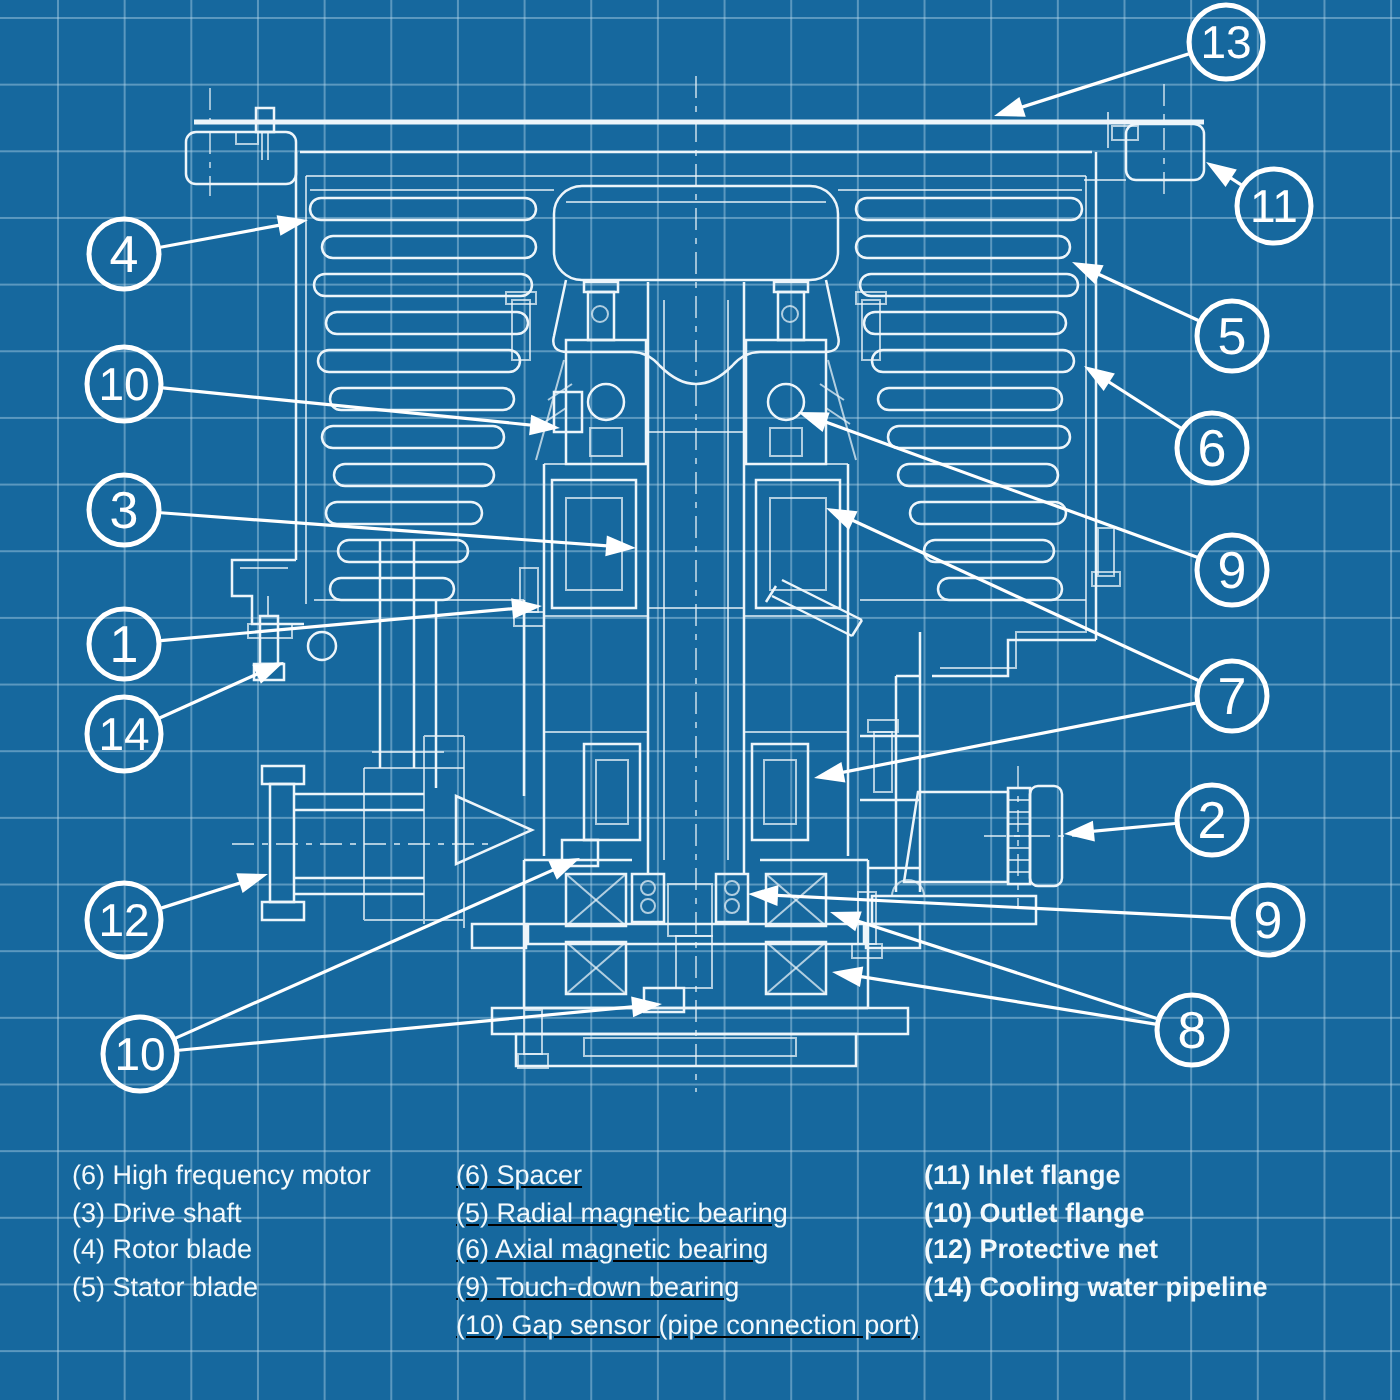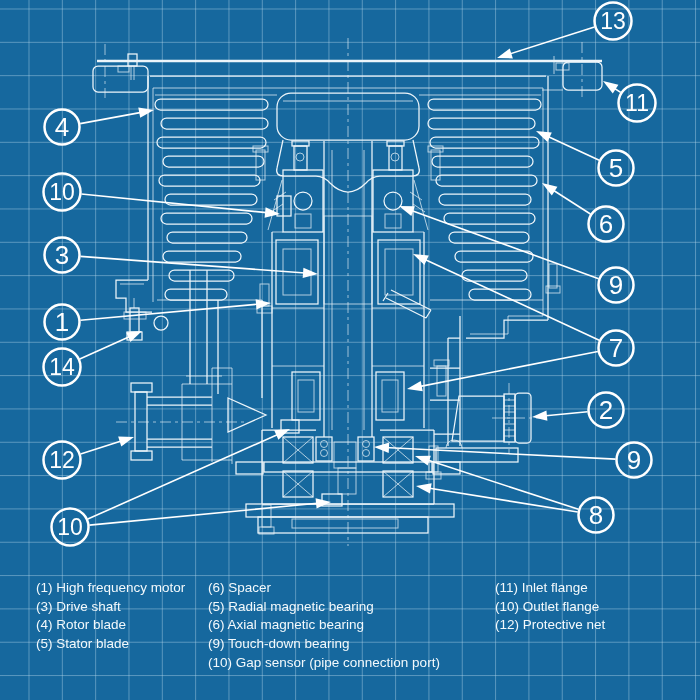--- a/index.html
+++ b/index.html
@@ -17,21 +17,21 @@
   .ln{fill:none;stroke:#edf5fa;stroke-width:1.25;}
   .ln2{fill:none;stroke:rgba(237,245,250,.72);stroke-width:1;}
   .thick{stroke-width:2.6;}
   .dash{fill:none;stroke:rgba(237,245,250,.7);stroke-width:.9;stroke-dasharray:11 4 3 4;}
   .leader{stroke:#ffffff;stroke-width:1.6;fill:none;}
   .ah{fill:#ffffff;stroke:none;}
   .co{fill:none;stroke:#ffffff;stroke-width:2.5;}
   .ct{fill:#ffffff;font-family:"Liberation Sans",sans-serif;}
   .legend{position:absolute;left:0;top:579px;width:700px;height:115px;}
   .lcol{position:absolute;top:0;}
-  .lcol1{left:36px;}.lcol2{left:208px;}.lcol3{left:495px;}
+  .lcol1{left:36px;}.lcol2{left:228px;text-decoration:underline;}.lcol3{left:462px;font-weight:bold;}
   .litem{font-size:13.5px;line-height:18.7px;color:#f3f9fc;white-space:nowrap;}
 </style>
 </head>
 <body>
 
 <div class="stage">
 
 <svg width="700" height="700" viewBox="0 0 700 700">
 
   <g>
@@ -321,32 +321,33 @@
           <line x1="89.41115608825277" y1="525.1406938612785" x2="325.0273365882299" y2="502.5720941965297" class="leader"></line>
           <polygon points="331,502 316.56415644090055,508.606543781525 315.57252650024907,498.25392720112353" class="ah"></polygon>
           <circle cx="70" cy="527" r="18.5" class="co"></circle>
           <text x="70" y="535" class="ct" text-anchor="middle" style="font-size: 23px;">10</text>
         </g>
       </g>
 </svg>
 
 <div class="legend" id="legend">
       <div class="lcol lcol1">
-        <div class="litem">(1) High frequency motor</div>
+        <div class="litem">(6) High frequency motor</div>
         <div class="litem">(3) Drive shaft</div>
         <div class="litem">(4) Rotor blade</div>
         <div class="litem">(5) Stator blade</div>
       </div>
       <div class="lcol lcol2">
         <div class="litem">(6) Spacer</div>
         <div class="litem">(5) Radial magnetic bearing</div>
         <div class="litem">(6) Axial magnetic bearing</div>
         <div class="litem">(9) Touch-down bearing</div>
         <div class="litem">(10) Gap sensor (pipe connection port)</div>
       </div>
       <div class="lcol lcol3">
         <div class="litem">(11) Inlet flange</div>
         <div class="litem">(10) Outlet flange</div>
         <div class="litem">(12) Protective net</div>
+        <div class="litem">(14) Cooling water pipeline</div>
       </div>
     </div>
 
 </div>
 
 </body></html>

